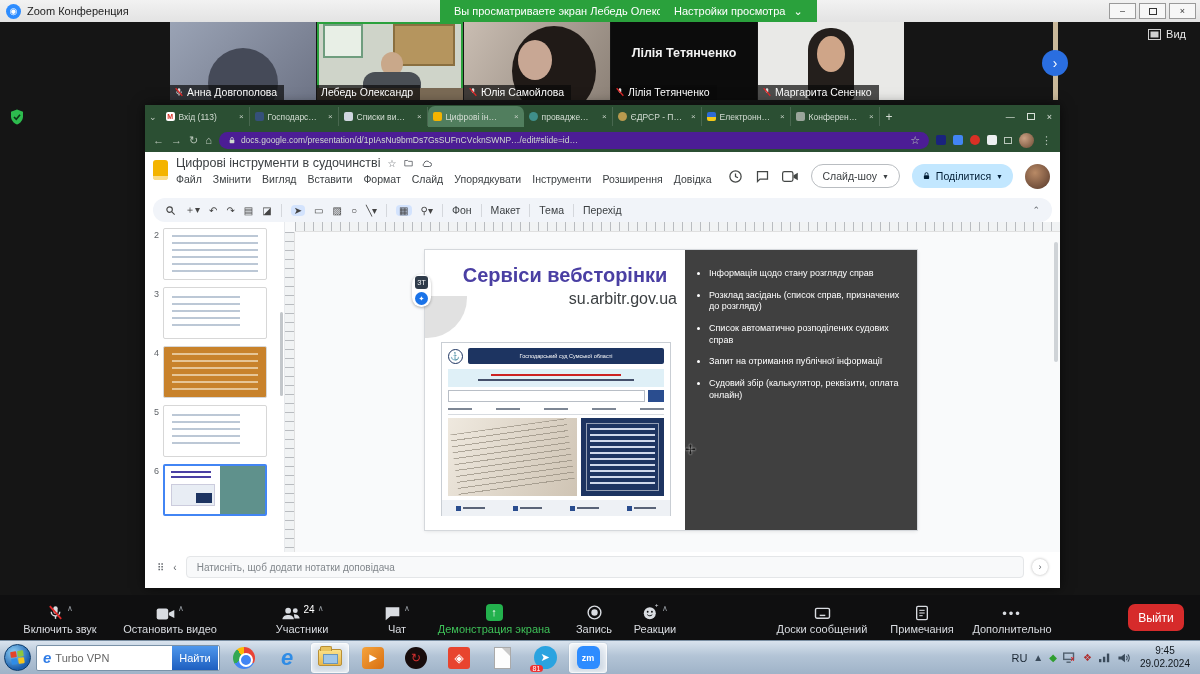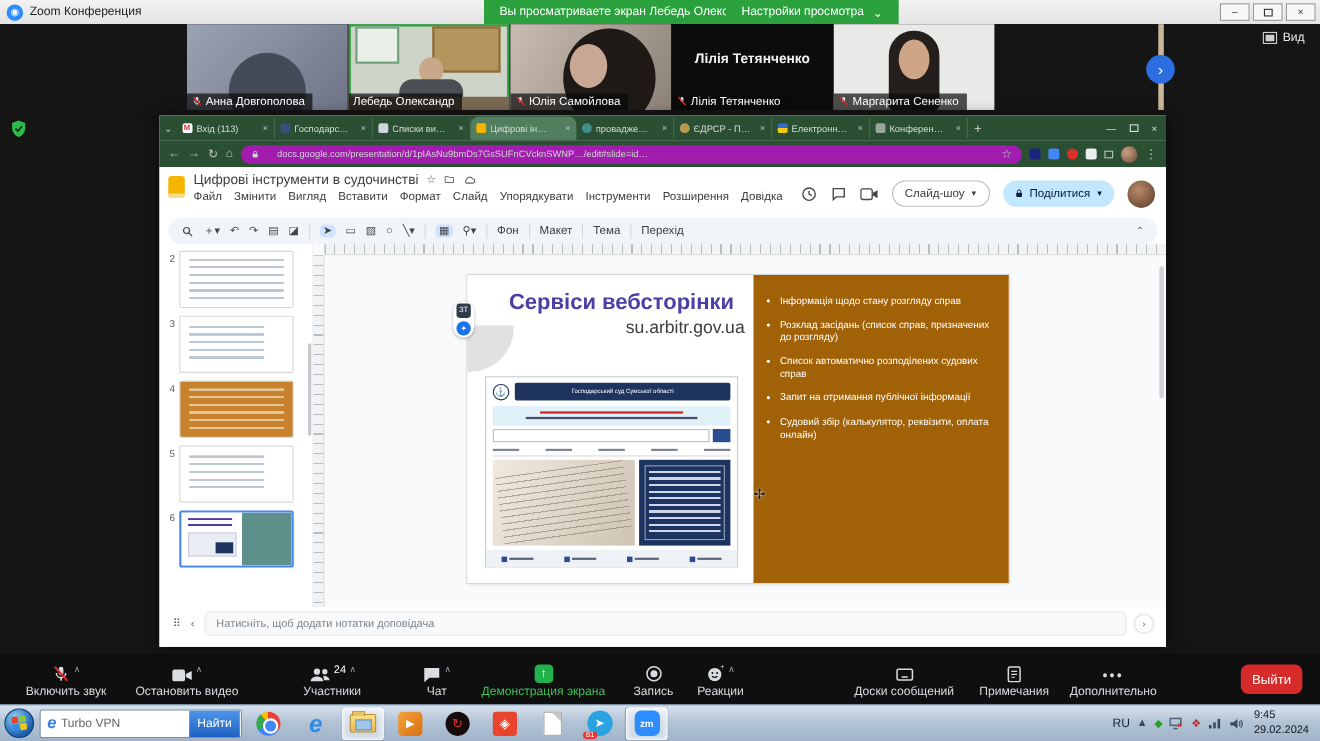--- a/index.html
+++ b/index.html
@@ -78,22 +78,22 @@
   .fav.round { background:#3f8f8a; border-radius:50%; }
   .fav.emblem { background:#b89a4e; border-radius:50%; }
   .fav.uaflag { background:linear-gradient(#2e6bd4 0 50%,#f4c918 50% 100%); }
   .fav.gray { background:#9aa59b; }
   .newtab { color:#d4ddd4; font-size:12px; margin-left:6px; }
   .bw-winctl { margin-left:auto; display:flex; gap:12px; padding-right:8px; color:#d8e0d8; font-size:9px; align-items:center; }
   .boxglyph { width:8px; height:7px; border:1px solid #d8e0d8; display:inline-block; }
 
   #addrbar { height:24px; background:#2b4f33; display:flex; align-items:center; gap:7px; padding:0 8px; }
   .navico { color:#b9c6ba; font-size:11px; }
-  #urlpill { flex:1; height:17px; background:#a21caf; border-radius:9px; display:flex; align-items:center;
-    gap:16px; padding:0 9px; }
+  #urlpill { flex:1; height:17px; background:#4c1d95; border-radius:9px; display:flex; align-items:center;
+    gap:5px; padding:0 9px; }
   #urltxt { color:#cfd8cf; font-size:8.5px; white-space:nowrap; overflow:hidden; flex:1; }
   .ext { width:10px; height:10px; border-radius:2px; }
   .avatar-sm { width:15px; height:15px; border-radius:50%; background:radial-gradient(circle at 35% 35%,#caa183,#6c4a33); }
 
   
   #gs { height:436px; background:#fff; position:relative; }
   #gs-head { height:44px; display:flex; padding:4px 10px 0 8px; }
   .gs-logo { width:15px; height:20px; background:#f4b400; border-radius:3px; margin:4px 8px 0 0;
     box-shadow:inset 0 -13px 0 -9px #fff8; }
   .gs-titlecol { display:flex; flex-direction:column; }
@@ -175,21 +175,21 @@
   .site-card { flex:1; background:#1d3461; position:relative; }
   .site-card:before { content:""; position:absolute; inset:5px; border:1px solid #ffffff88; }
   .site-card:after { content:""; position:absolute; inset:10px 9px; background:
      repeating-linear-gradient(#cfd8ea 0 2px, transparent 2px 6px); }
   .site-foot { height:16px; margin-top:4px; background:#eef1f5; display:flex; align-items:center;
      justify-content:space-around; }
   .site-foot span { display:flex; align-items:center; gap:2px; }
   .site-foot i { width:5px; height:5px; background:#2a4d8f; }
   .site-foot b { width:22px; height:2px; background:#5a6478; }
 
-  #s-right { position:absolute; right:0; top:0; width:232px; height:280px; background:#a16207; }
+  #s-right { position:absolute; right:0; top:0; width:232px; height:280px; background:#404040; }
   #s-right ul { margin:18px 10px 0 24px; }
   #s-right li { color:#fff; font-size:9px; line-height:1.3; margin-bottom:10px; }
 
   #anchor { position:absolute; left:-13px; top:24px; width:19px; padding:2px;
      background:#fff; border-radius:10px; box-shadow:0 1px 3px rgba(0,0,0,.3);
      display:flex; flex-direction:column; gap:3px; align-items:center; }
   #anchor .a1 { width:13px; height:13px; border-radius:3px; background:#2f3b4a; color:#fff; font-size:7px;
      display:flex; align-items:center; justify-content:center; }
   #anchor .a2 { width:13px; height:13px; border-radius:50%; background:#1a73e8; color:#fff; font-size:7px;
      display:flex; align-items:center; justify-content:center; }
@@ -259,21 +259,21 @@
      border-left-color:transparent; border-bottom-color:transparent; }
   .tg-ico { width:23px; height:23px; border-radius:50%; background:#2aa3e0; color:#fff; font-size:11px;
      display:flex; align-items:center; justify-content:center; position:relative; }
   .tg-badge { position:absolute; left:-4px; bottom:-3px; background:#e33; color:#fff; font-size:7px;
      border-radius:6px; padding:0 3px; }
   .zm-ico { width:23px; height:23px; border-radius:6px; background:#2d8cff; color:#fff; font-size:9px;
      font-weight:bold; display:flex; align-items:center; justify-content:center; }
   #tray { margin-left:auto; display:flex; align-items:center; gap:6px; padding-right:6px; }
   #tray .txt { font-size:11px; color:#1b2733; }
   .tray-ico { font-size:10px; }
-  #clock { text-align:left; font-size:10px; color:#10161c; line-height:1.25; margin-left:4px; }
+  #clock { text-align:center; font-size:10px; color:#10161c; line-height:1.25; margin-left:4px; }
 </style>
 </head>
 <body>
 
 <div id="titlebar">
   <span class="zlogo">◉</span>
   <span class="tb-title">Zoom Конференция</span>
   <div id="banner-badge" class="green-badge">
     <span>Вы просматриваете экран Лебедь Олександр</span>
   </div>

